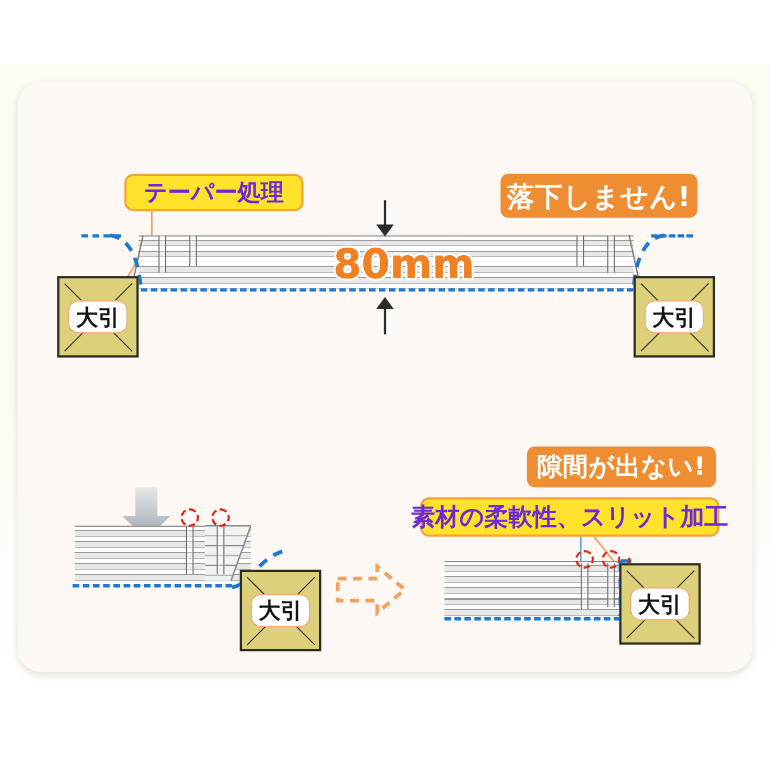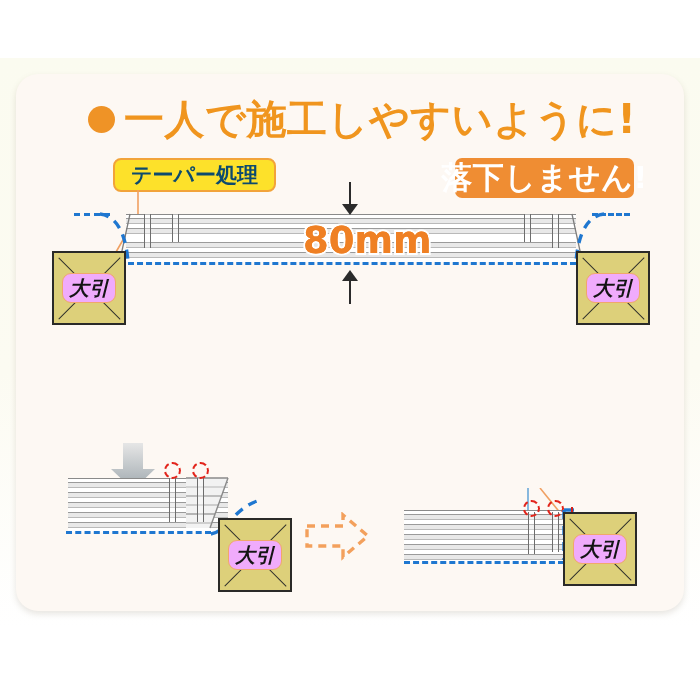--- a/index.html
+++ b/index.html
@@ -58,27 +58,27 @@
     background: #ef8d33;
     color: #ffffff;
     font-weight: bold;
     border-radius: 7px;
     display: flex;
     align-items: center;
     justify-content: center;
     white-space: nowrap;
     letter-spacing: 0.5px;
   }
-  #badge-no-fall { left: 455px; top: 158px; width: 179px; height: 40px; font-size: 31px; }
+  #badge-no-fall { left: 455px; top: 158px; width: 179px; height: 40px; font-size: 25px; }
   #badge-no-gap  { left: 479px; top: 406px; width: 172px; height: 37px; font-size: 23px; }
 
   .badge-yellow {
     position: absolute;
     background: #fde12a;
-    color: #0c4a6e;
+    color: #6d28d9;
     font-weight: bold;
     border: 2px solid #f2a33a;
     border-radius: 8px;
     display: flex;
     align-items: center;
     justify-content: center;
     white-space: nowrap;
     box-sizing: border-box;
   }
   #badge-taper { left: 113px; top: 158px; width: 163px; height: 34px; font-size: 21px; }
@@ -97,30 +97,29 @@
     width: 124%; height: 0;
     border-top: 1.6px solid #30302c;
     transform-origin: center;
   }
   .girder .x1 { transform: rotate(45deg); }
   .girder .x2 { transform: rotate(-45deg); }
   .girder .tag {
     position: absolute;
     left: 50%; top: 50%;
     transform: translate(-50%, -50%);
-    background: #f0abfc;
+    background: #ffffff;
     border: 1.5px solid #f0a86a;
     border-radius: 9px;
     color: #141414;
     font-weight: bold;
     white-space: nowrap;
     display: flex;
     align-items: center;
     justify-content: center;
-    font-style: italic;
   }
 
   #girder-top-left   { left: 52px;  top: 251px; width: 74px; height: 74px; }
   #girder-top-right  { left: 576px; top: 251px; width: 74px; height: 74px; }
   #girder-top-left .tag, #girder-top-right .tag { width: 52px; height: 28px; font-size: 20px; }
 
   #girder-mid-left   { left: 218px; top: 518px; width: 74px; height: 74px; }
   #girder-mid-right  { left: 563px; top: 512px; width: 74px; height: 74px; }
   #girder-mid-left .tag, #girder-mid-right .tag { width: 52px; height: 28px; font-size: 20px; }
 
@@ -215,24 +214,20 @@
   #transition-arrow { position: absolute; left: 305px; top: 512px; }
 </style>
 </head>
 <body>
 
 <div id="stage">
 
   <div id="wash"></div>
   <div id="card"></div>
 
-  <div class="heading" id="heading-1">
-    <span class="bullet"></span>
-    <span>一人で施工しやすいように!</span>
-  </div>
 
   <div class="badge-yellow" id="badge-taper">
     <span>テーパー処理</span>
   </div>
 
   <div class="badge-orange" id="badge-no-fall">
     <span>落下しません!</span>
   </div>
 
   <svg class="leader" style="left:110px; top:190px; width:70px; height:68px;">
@@ -294,21 +289,27 @@
   <svg id="push-arrow" width="46" height="48">
     <defs>
       <linearGradient id="gray-arrow" x1="0" y1="0" x2="0" y2="1">
         <stop offset="0%" stop-color="#e6e6e6"></stop>
         <stop offset="100%" stop-color="#9da7ad"></stop>
       </linearGradient>
     </defs>
     <polygon points="13,0 33,0 33,26 45,26 23,47 1,26 13,26" fill="url(#gray-arrow)"></polygon>
   </svg>
 
-
+  <div class="badge-orange" id="badge-no-gap">
+    <span>隙間が出ない!</span>
+  </div>
+
+  <div class="badge-yellow" id="badge-slit">
+    <span>素材の柔軟性、スリット加工</span>
+  </div>
 
   <svg class="leader" style="left:500px; top:488px; width:70px; height:34px;">
     <line x1="28" y1="0" x2="28" y2="30" stroke="#6aa8d8" stroke-width="1.6"></line>
     <line x1="40" y1="0" x2="66" y2="32" stroke="#f0a062" stroke-width="1.6"></line>
   </svg>
 
   <div class="board" style="left:68px; top:478px; width:160px; height:54px;">
     <div class="board-edge-top"></div>
   </div>
 

